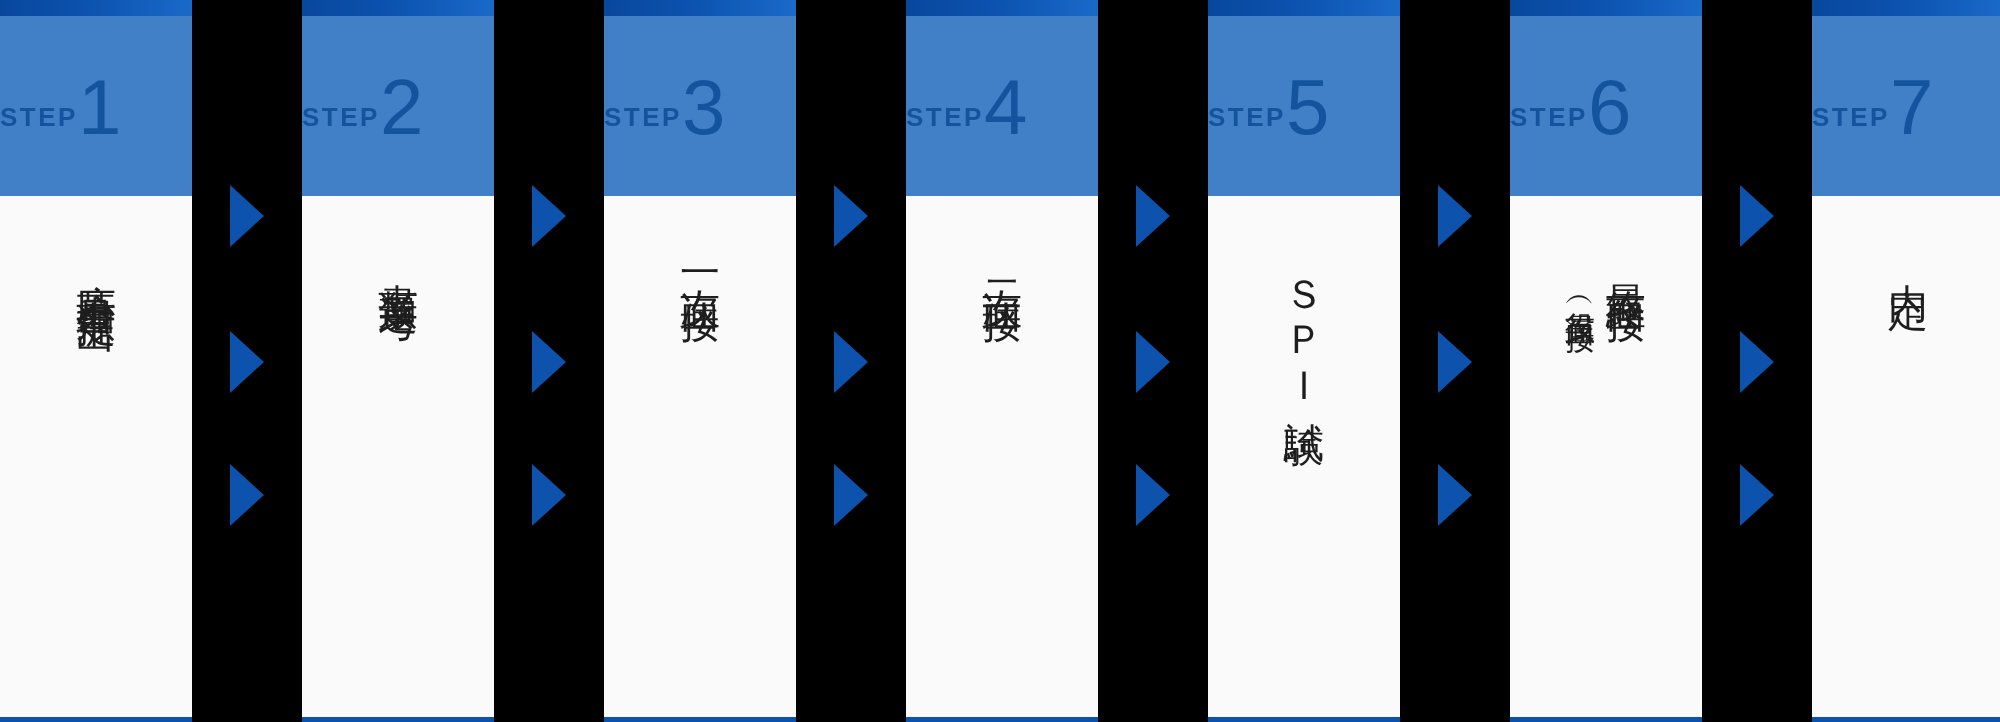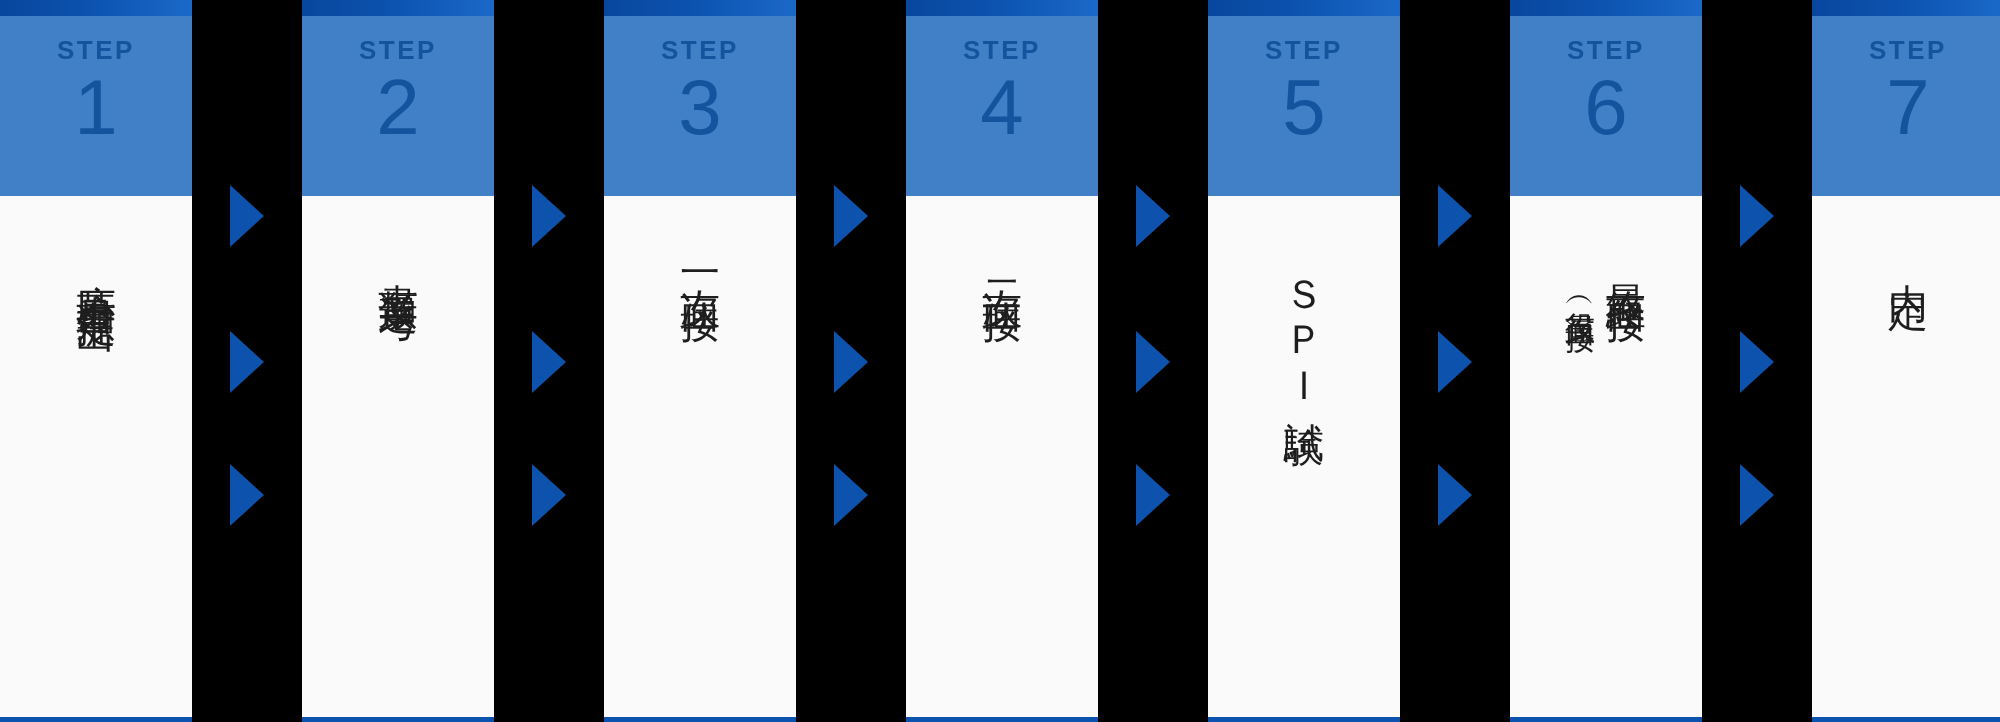--- a/index.html
+++ b/index.html
@@ -36,21 +36,21 @@
   }
 
   .step-head {
     position: relative;
     flex: 0 0 196px;
     height: 196px;
     background: #4180c6;
     box-sizing: border-box;
     padding-top: 16px;
     display: flex;
-    flex-direction: column;
+    flex-direction: row;
     align-items: center;
     justify-content: flex-start;
   }
 
   .head-topbar {
     position: absolute;
     top: 0;
     left: 0;
     right: 0;
     height: 16px;

